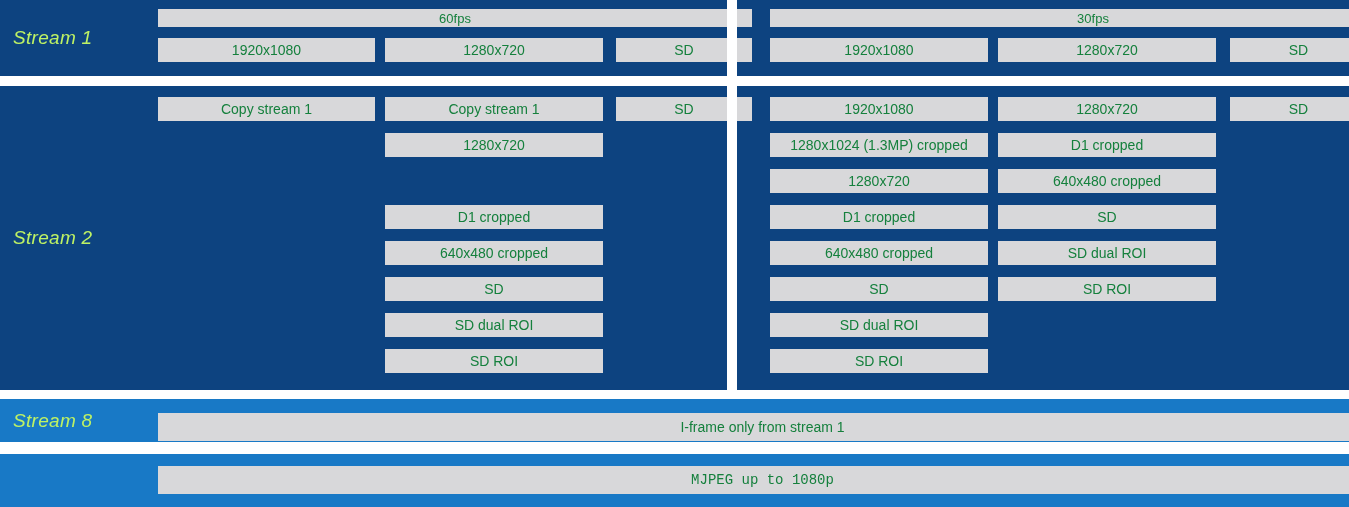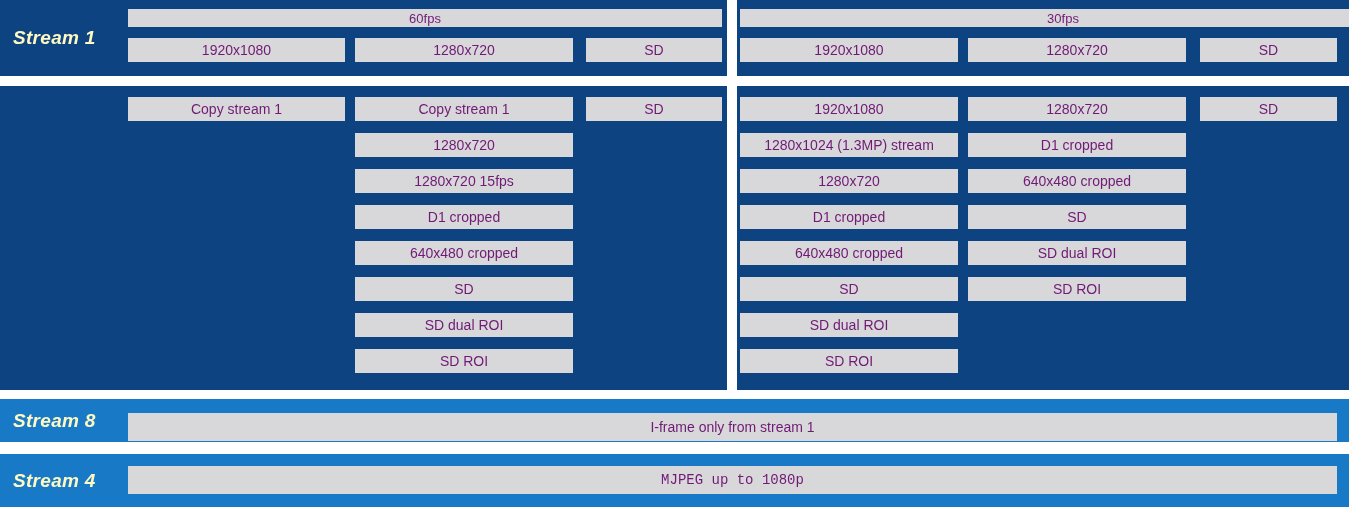--- a/index.html
+++ b/index.html
@@ -10,28 +10,28 @@
   .band{position:relative;width:1349px;}
   .band.dark{background:var(--dark-blue,#0d4380);}
   .band.light{background:var(--light-blue,#1879c6);}
   .band1{height:76px;margin-bottom:10px;}
   .band2{height:304px;margin-bottom:9px;}
   .band3{height:43px;margin-bottom:12px;}
   .band4{height:53px;}
   .stream-label{
     position:absolute;left:13px;top:0;height:100%;
     display:flex;align-items:center;
-    color:#fef9c3;font-size:19px;font-weight:bold;font-style:italic;
+    color:#bef264;font-size:19px;font-weight:normal;font-style:italic;
     letter-spacing:0.3px;white-space:nowrap;
   }
   .vdivider{position:absolute;left:727px;top:0;width:10px;height:100%;background:#ffffff;}
   .hdr,.box,.bigbar{
     position:absolute;background:var(--box-gray,#d8d8da);
     display:flex;align-items:center;justify-content:center;
-    color:#701a75;font-size:14px;white-space:nowrap;overflow:hidden;
+    color:#15803d;font-size:14px;white-space:nowrap;overflow:hidden;margin-left:30px;
   }
   .hdr{top:9px;height:18px;font-size:13px;}
   .hdrL{left:128px;width:594px;}
   .hdrR{left:740px;width:646px;}
   .box{height:24px;}
   .s1row{top:38px;}
   .cA{left:128px;width:217px;}
   .cB{left:355px;width:218px;}
   .cC{left:586px;width:136px;}
   .cD{left:740px;width:218px;}
@@ -56,38 +56,38 @@
 
   <div class="vdivider"></div>
 
   <div class="hdr hdrR">30fps</div>
   <div class="box s1row cD">1920x1080</div>
   <div class="box s1row cE">1280x720</div>
   <div class="box s1row cF">SD</div>
 </div>
 
 <div class="band dark band2">
+  <div class="stream-label">Stream 2</div>
 
   <div class="box cA r0">Copy stream 1</div>
 
   <div class="box cB r0">Copy stream 1</div>
   <div class="box cB r1">1280x720</div>
-  <div class="box cB r2">1280x720 15fps</div>
   <div class="box cB r3">D1 cropped</div>
   <div class="box cB r4">640x480 cropped</div>
   <div class="box cB r5">SD</div>
   <div class="box cB r6">SD dual ROI</div>
   <div class="box cB r7">SD ROI</div>
 
   <div class="box cC r0">SD</div>
 
   <div class="vdivider"></div>
 
   <div class="box cD r0">1920x1080</div>
-  <div class="box cD r1">1280x1024 (1.3MP) stream</div>
+  <div class="box cD r1">1280x1024 (1.3MP) cropped</div>
   <div class="box cD r2">1280x720</div>
   <div class="box cD r3">D1 cropped</div>
   <div class="box cD r4">640x480 cropped</div>
   <div class="box cD r5">SD</div>
   <div class="box cD r6">SD dual ROI</div>
   <div class="box cD r7">SD ROI</div>
 
   <div class="box cE r0">1280x720</div>
   <div class="box cE r1">D1 cropped</div>
   <div class="box cE r2">640x480 cropped</div>
@@ -97,15 +97,14 @@
 
   <div class="box cF r0">SD</div>
 </div>
 
 <div class="band light band3">
   <div class="stream-label">Stream 8</div>
   <div class="bigbar">I-frame only from stream 1</div>
 </div>
 
 <div class="band light band4">
-  <div class="stream-label">Stream 4</div>
   <div class="bigbar">MJPEG up to 1080p</div>
 </div>
 
 </body></html>

